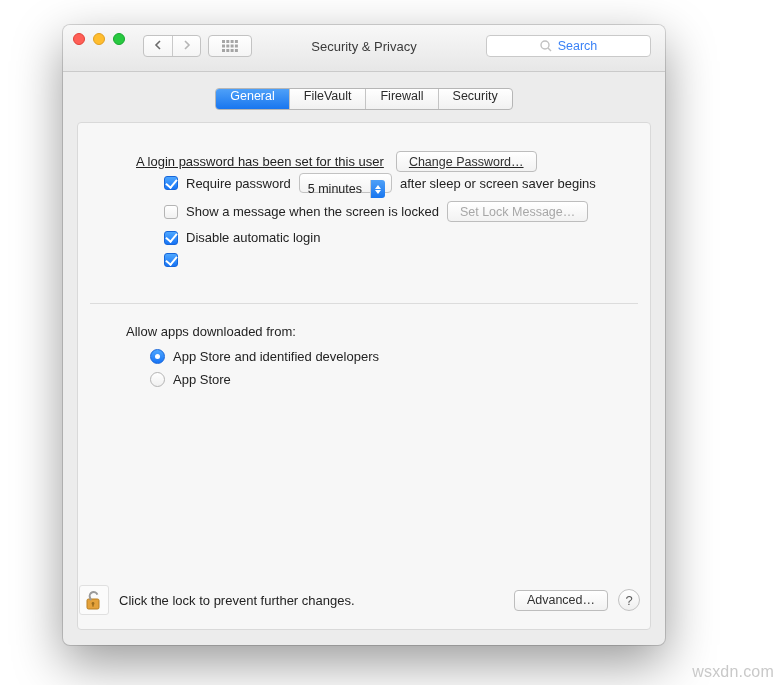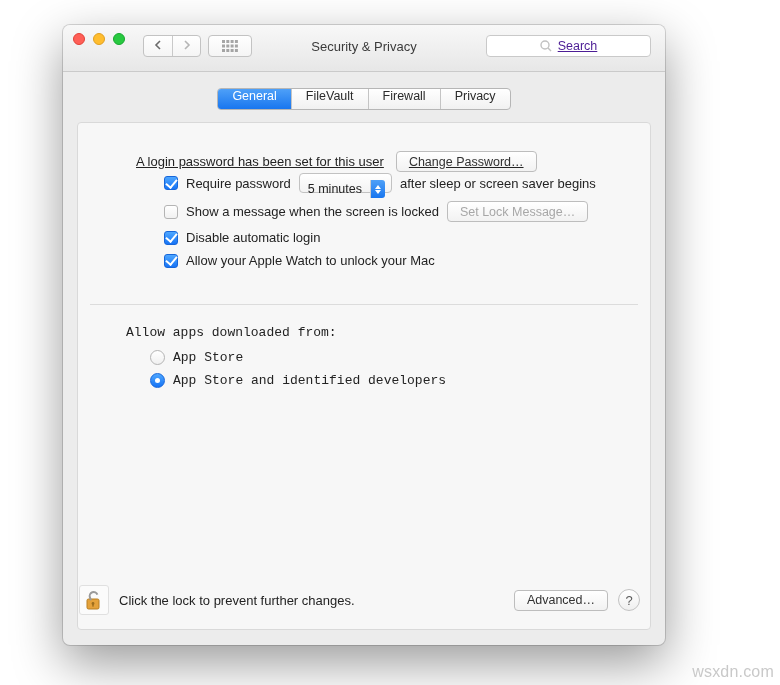--- a/index.html
+++ b/index.html
@@ -32,21 +32,21 @@
     position:absolute; left:145px; top:10px; width:44px; height:22px;
     border:1px solid #c3c3c3; border-radius:4px;
     background:linear-gradient(#ffffff,#f5f5f5);
     display:flex; align-items:center; justify-content:center;
   }
   .gridbtn svg { opacity:0.6; }
   .wtitle { position:absolute; left:0; right:0; text-align:center; top:14px; font-size:13px; color:#3b3b3b; pointer-events:none; }
   .search {
     position:absolute; right:14px; top:10px; width:165px; height:22px;
     border:1px solid #c9c9c9; border-radius:4px; background:#ffffff;
-    display:flex; align-items:center; justify-content:center; gap:6px; color:#4c1d95;text-decoration:underline;
+    display:flex; align-items:center; justify-content:center; gap:6px; color:#3b82f6;
   }
   .search svg { opacity:0.55; }
   .search span { font-size:12.5px; }
   
   .tabs { display:flex; justify-content:center; padding-top:16px; }
   .tabstrip { display:flex; border:1px solid #b6b6b6; border-radius:4px; overflow:hidden; height:22px; background:linear-gradient(#ffffff,#f1f1f1); }
   .tabstrip .tab { padding:0 14px; font-size:12.5px; display:flex; align-items:flex-start; color:#2b2b2b; }
   .tabstrip .tab + .tab { border-left:1px solid #c4c4c4; }
   .tabstrip .tab.active { background:linear-gradient(#4ea0f8,#1976ef); color:#fff; }
   
@@ -84,21 +84,21 @@
     width:15px; height:18px; margin-left:4px; border-left:1px solid #cfcfcf;
     background:linear-gradient(#4ea0f8,#1976ef); border-radius:0 3px 3px 0;
     display:flex; align-items:center; justify-content:center; flex-direction:column; gap:1px;
   }
   .sel .caret::before, .sel .caret::after {
     content:""; width:0; height:0; border-left:3px solid transparent; border-right:3px solid transparent;
   }
   .sel .caret::before { border-bottom:4px solid #fff; }
   .sel .caret::after  { border-top:4px solid #fff; }
   .hr { border:none; border-top:1px solid #dcdcdc; margin:36px 12px 0 12px; }
-  .section2 { padding:20px 24px 0 48px;font-family:Liberation Mono, monospace; }
+  .section2 { padding:20px 24px 0 48px; }
   .radios { margin:10px 0 0 24px; display:flex; flex-direction:column; gap:8px; }
   .rad { display:flex; align-items:center; gap:8px; }
   .radio { width:15px; height:15px; border-radius:50%; border:1px solid #b4b4b4; background:linear-gradient(#ffffff,#f0f0f0); position:relative; flex:0 0 15px; }
   .radio.checked { background:linear-gradient(#4ea7ff,#1774f5); border-color:#1666da; }
   .radio.checked::after { content:""; position:absolute; left:4px; top:4px; width:5px; height:5px; border-radius:50%; background:#fff; }
   
   .footer { position:absolute; left:1px; right:10px; bottom:9px; height:40px; display:flex; align-items:center;gap:20px; }
   .lockwrap { display:flex; align-items:center; gap:10px; }
   .lockicon {
     width:30px; height:30px; border:1px solid #e0e0e0; border-radius:3px; background:#fbfbfb;
@@ -169,21 +169,21 @@
         <div class="tab active">
             <span>General</span>
           </div>
         <div class="tab">
             <span>FileVault</span>
           </div>
         <div class="tab">
             <span>Firewall</span>
           </div>
         <div class="tab">
-            <span>Privacy</span>
+            <span>Security</span>
           </div>
       </div>
     </div>
 
     <div class="pane">
       <div class="section1">
         <div class="row1">
           <span>A login password has been set for this user</span>
           <span class="btn">Change Password…</span>
         </div>
@@ -201,37 +201,36 @@
             <div class="chkbox"></div>
             <span>Show a message when the screen is locked</span>
             <span class="btn disabled">Set Lock Message…</span>
           </div>
           <div class="chk">
             <div class="chkbox checked"></div>
             <span>Disable automatic login</span>
           </div>
           <div class="chk">
             <div class="chkbox checked"></div>
-            <span>Allow your Apple Watch to unlock your Mac</span>
           </div>
         </div>
       </div>
 
       <hr class="hr">
 
       <div class="section2">
         <div>Allow apps downloaded from:</div>
         <div class="radios">
           <div class="rad">
+            <div class="radio checked"></div>
+            <span>App Store and identified developers</span>
+          </div>
+          <div class="rad">
             <div class="radio"></div>
             <span>App Store</span>
-          </div>
-          <div class="rad">
-            <div class="radio checked"></div>
-            <span>App Store and identified developers</span>
           </div>
         </div>
       </div>
 
       <div class="footer">
         <div class="lockwrap">
           <div class="lockicon">
             <svg width="20" height="22" viewBox="0 0 20 22">
               <rect x="3" y="10" width="12" height="10" rx="1.5" fill="#e4a23b" stroke="#b87f22"></rect>
               <path d="M6 10 V7 a4 4 0 0 1 8 0" fill="none" stroke="#9a9a9a" stroke-width="2" transform="rotate(-20 10 8)"></path>

